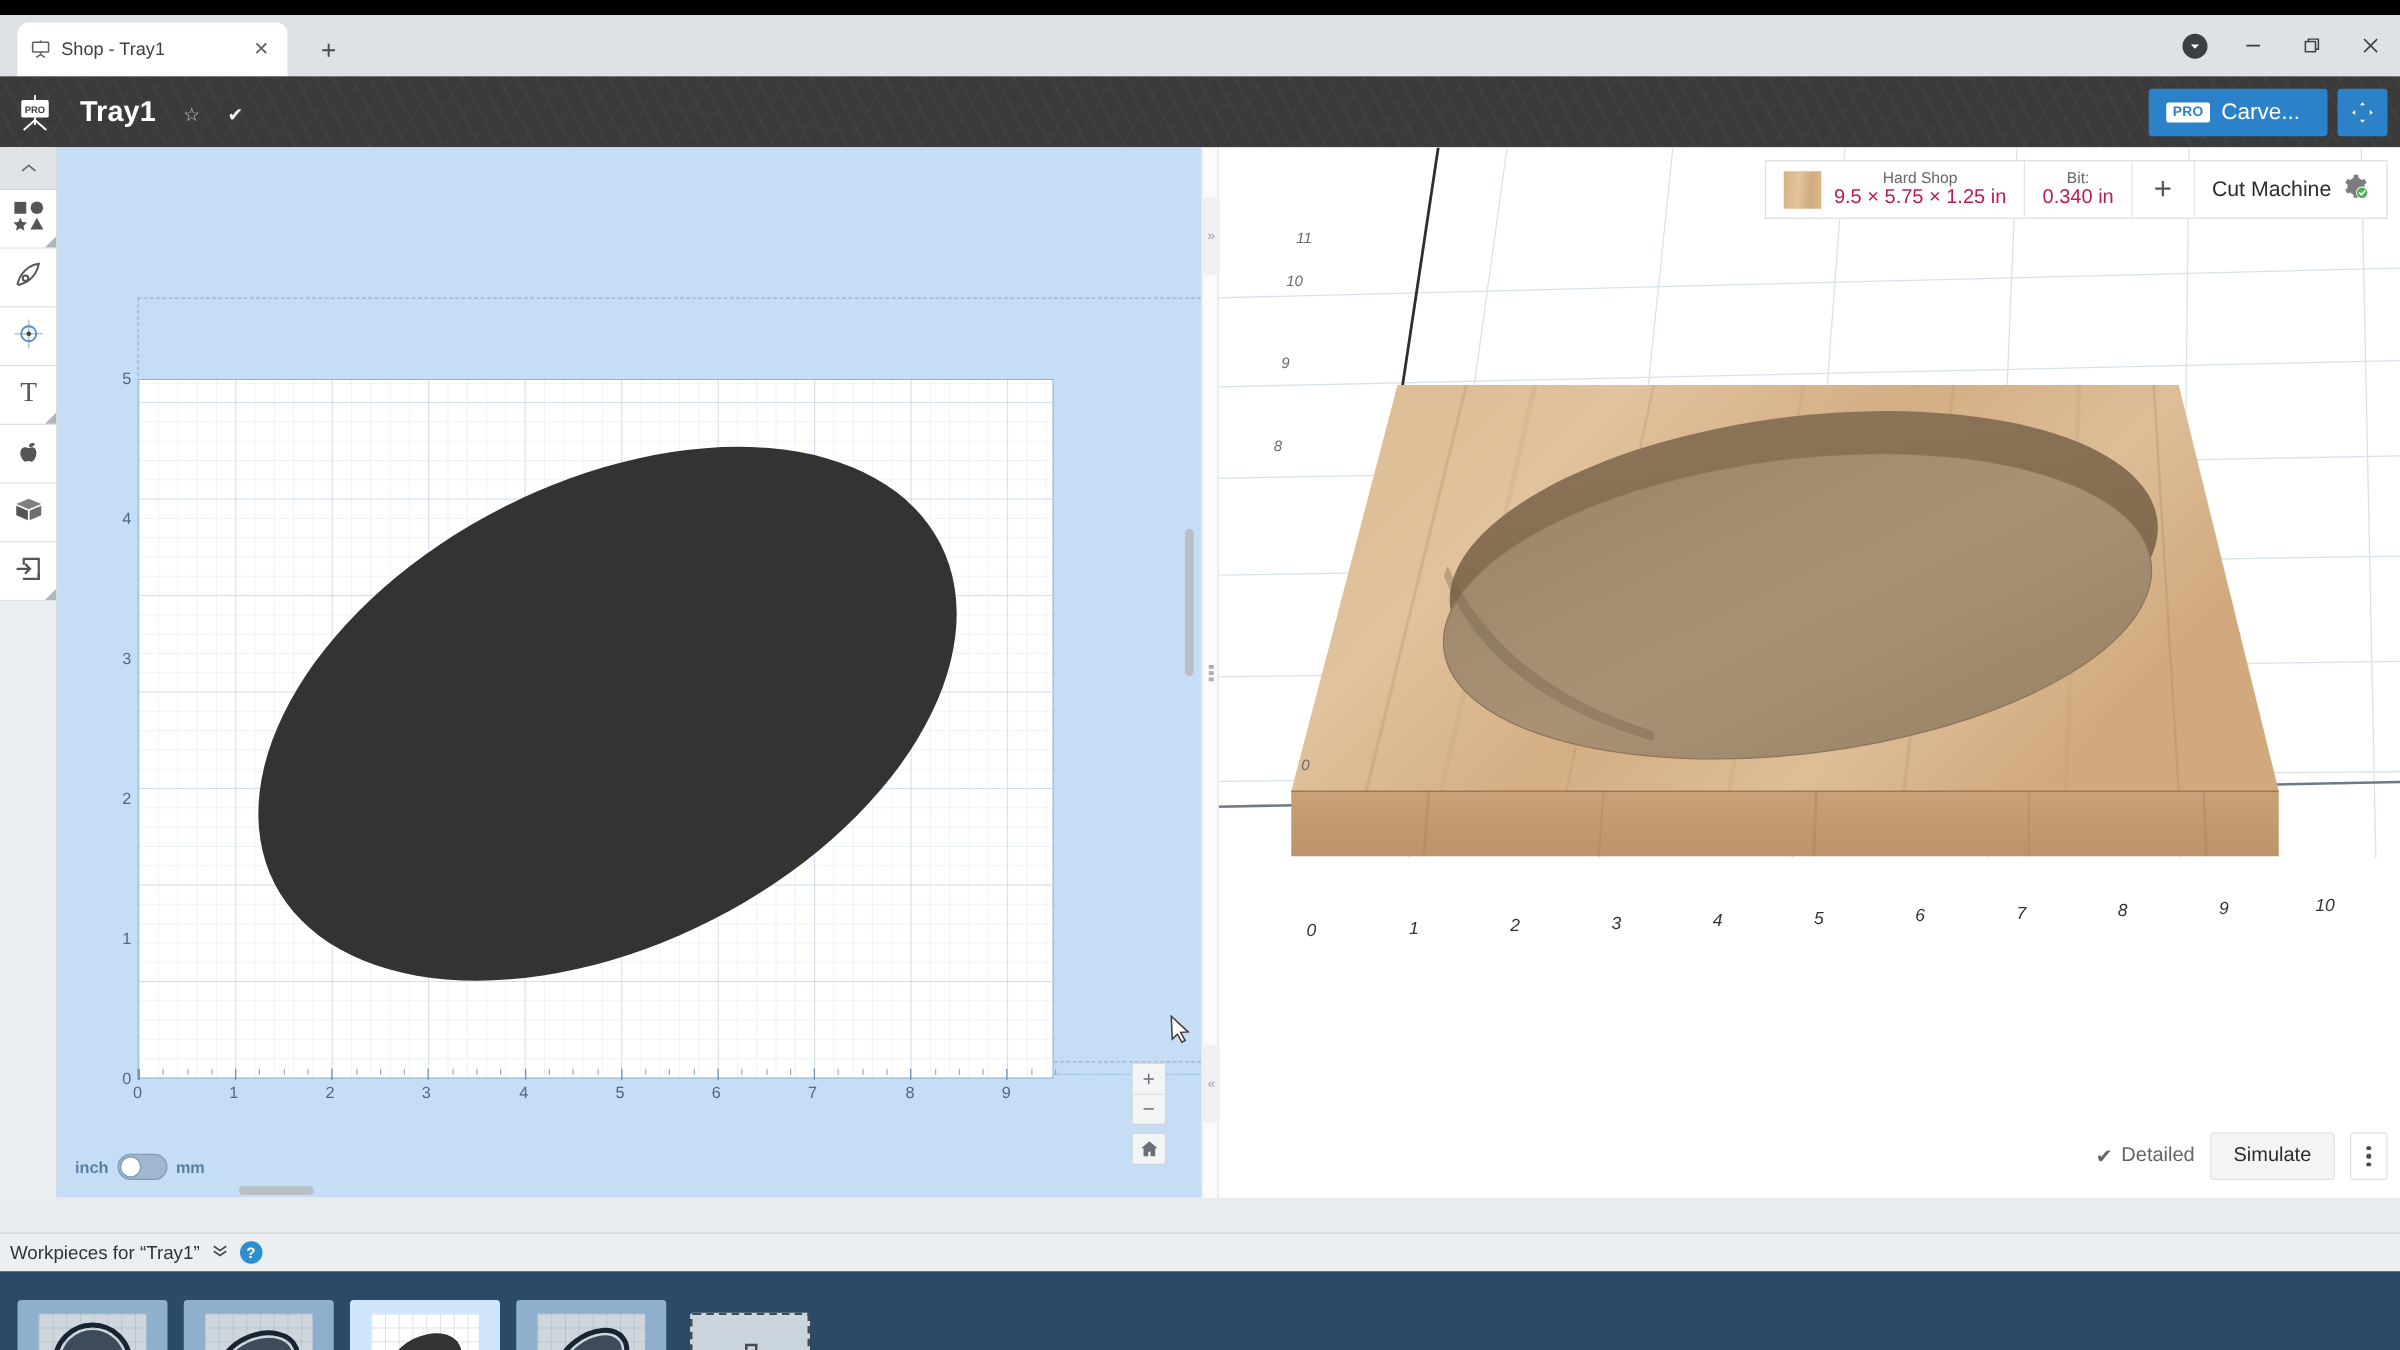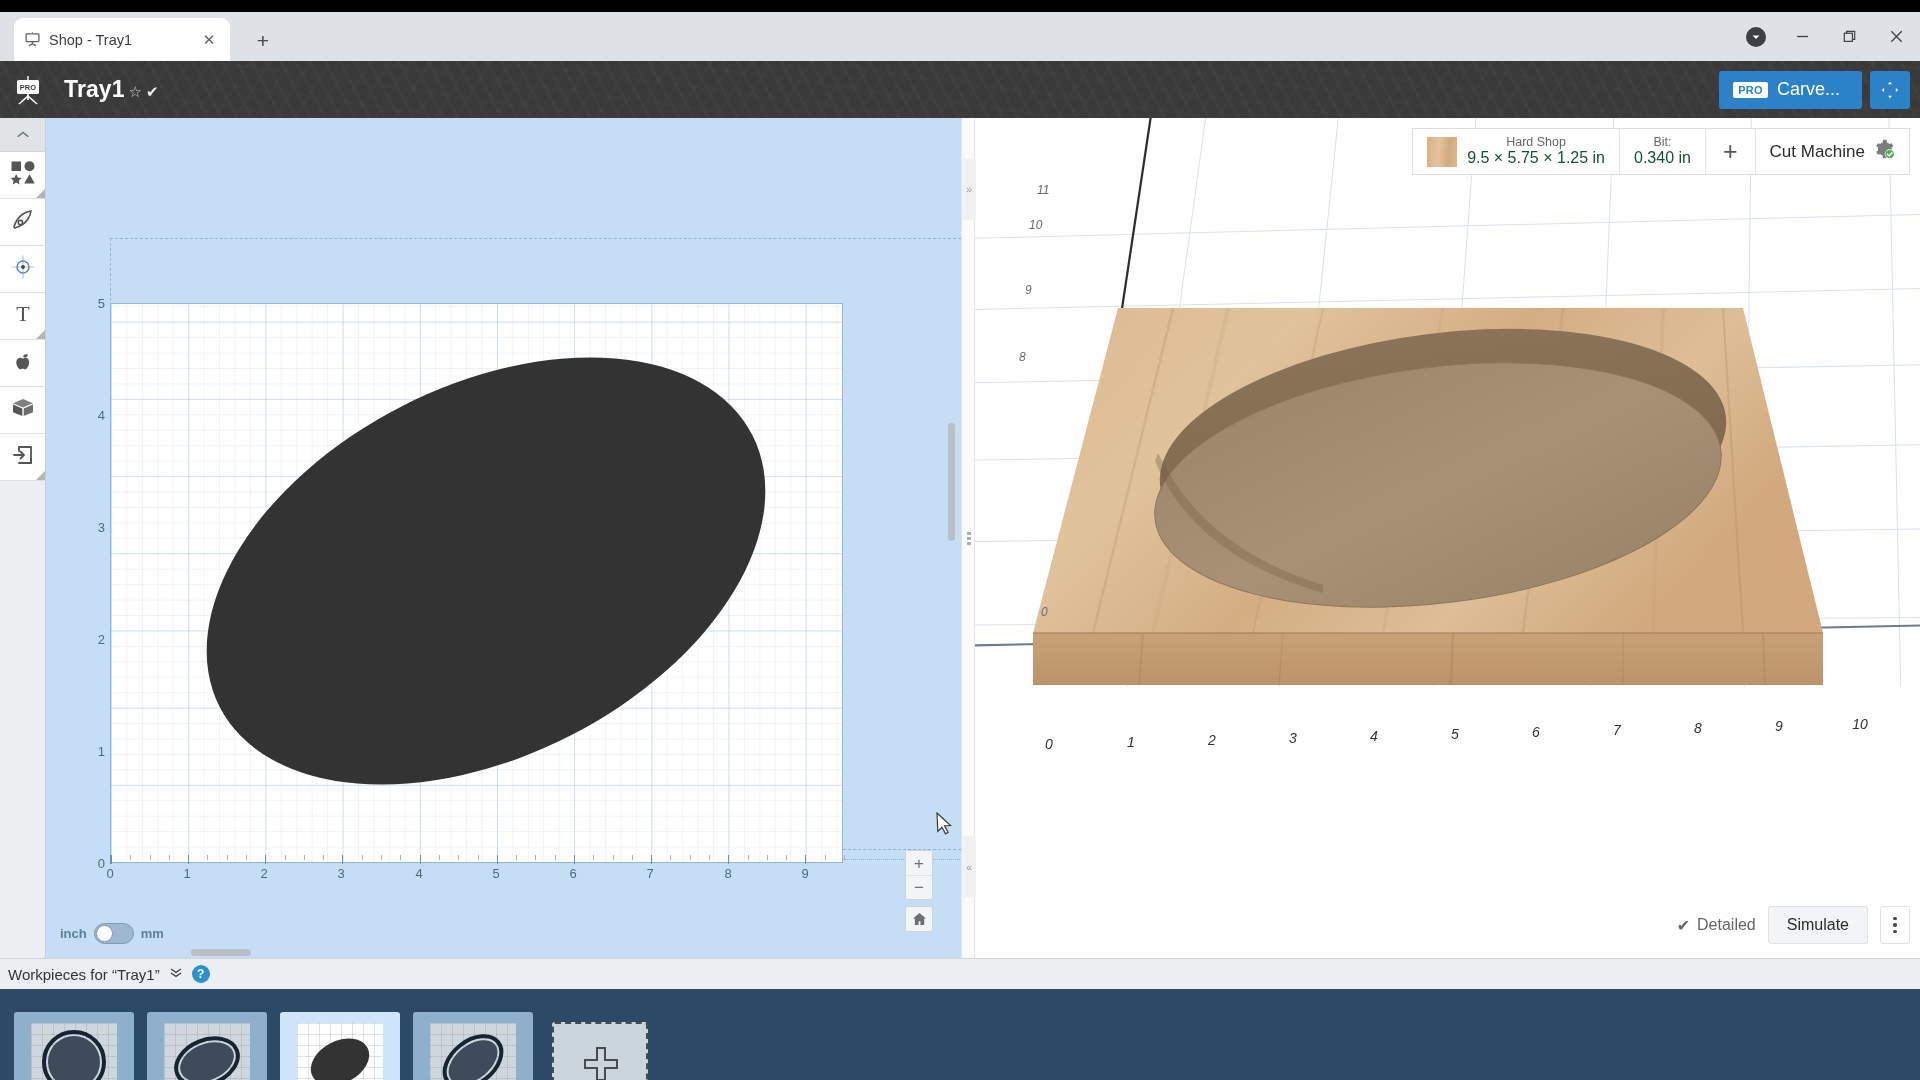--- a/index.html
+++ b/index.html
@@ -66,21 +66,21 @@
     background-image:
       repeating-linear-gradient(62deg, rgba(255,255,255,.020) 0 3px, rgba(0,0,0,0) 3px 13px),
       repeating-linear-gradient(-58deg, rgba(255,255,255,.016) 0 2px, rgba(0,0,0,0) 2px 17px),
       repeating-linear-gradient(8deg, rgba(255,255,255,.012) 0 2px, rgba(0,0,0,0) 2px 21px);
   }
   .logo {
     width:56px; height:57px; display:flex; align-items:center; justify-content:center; flex:none;
   }
   .logo svg { display:block; }
   .doc-title {
-    display:flex; align-items:baseline; gap:4px; margin-left:8px;
+    display:flex; align-items:baseline; gap:22px; margin-left:8px;
   }
   .doc-title .name { color:#fff; font-size:23px; font-weight:600; letter-spacing:.1px; }
   .doc-title .star { color:#cfcfcf; font-size:15px; }
   .doc-title .check { color:#efefef; font-size:15px; }
   .menu { display:flex; align-items:center; margin-left:49px; gap:0; }
   .menu-item {
     color:#e8e8e8; font-size:15.5px; padding:6px 17px; white-space:nowrap;
   }
   .menu-item.shop { color:#e8903a; }
   .header-right {
@@ -241,21 +241,21 @@
     display:flex; align-items:center; padding:0 14px;
     border-right:1px solid #e3e6e8;
   }
   .mat-cell:last-child { border-right:none; }
   .mat-swatch {
     width:30px; height:30px; margin-right:10px; flex:none;
     background:linear-gradient(95deg,#d8b184,#e3c49e 40%,#d2ab7e 70%,#dcb98d);
   }
   .mat-text { text-align:center; line-height:1.18; }
   .mat-text .l1 { font-size:12.5px; color:#666; }
-  .mat-text .l2 { font-size:16px; color:#14532d; }
+  .mat-text .l2 { font-size:16px; color:#be185d; }
   .mat-plus { font-size:25px; color:#555; padding:0 17px; display:flex; align-items:center; }
   .cut-settings { display:flex; align-items:center; gap:8px; font-size:17px; color:#2c2c2c; }
 
   .board { position:absolute; left:48px; top:175px; }
   .ruler3d-bottom {
     position:absolute; left:0; top:600px; width:100%; height:40px;
   }
   .ruler3d-bottom span {
     position:absolute; font-size:14px; color:#333; font-style:italic;
     transform:translateX(-50%);
@@ -275,21 +275,21 @@
     background:#fff; border:1px solid #dfe2e5; border-radius:3px;
     width:30px; height:38px; display:flex; flex-direction:column;
     align-items:center; justify-content:center; gap:3px;
   }
   .kebab i { width:3.5px; height:3.5px; border-radius:50%; background:#4a4a4a; }
 
   
   .wp-header {
     position:relative; height:31px; background:#eceff1;
     border-top:1px solid #d2d6d9; display:flex; align-items:center;
-    padding-left:8px; gap:9px;
+    padding-left:8px; gap:9px;margin-top:28px;
   }
   .wp-header .t { font-size:15px; color:#333; }
   .wp-header .chev { color:#4a4a4a; font-size:12px; }
   .help-icon {
     width:18px; height:18px; border-radius:50%; background:#2b8fd0; color:#fff;
     display:flex; align-items:center; justify-content:center;
     font-size:12px; font-weight:bold;
   }
   .wp-strip {
     position:relative; height:148px; background:#2c4a66;

